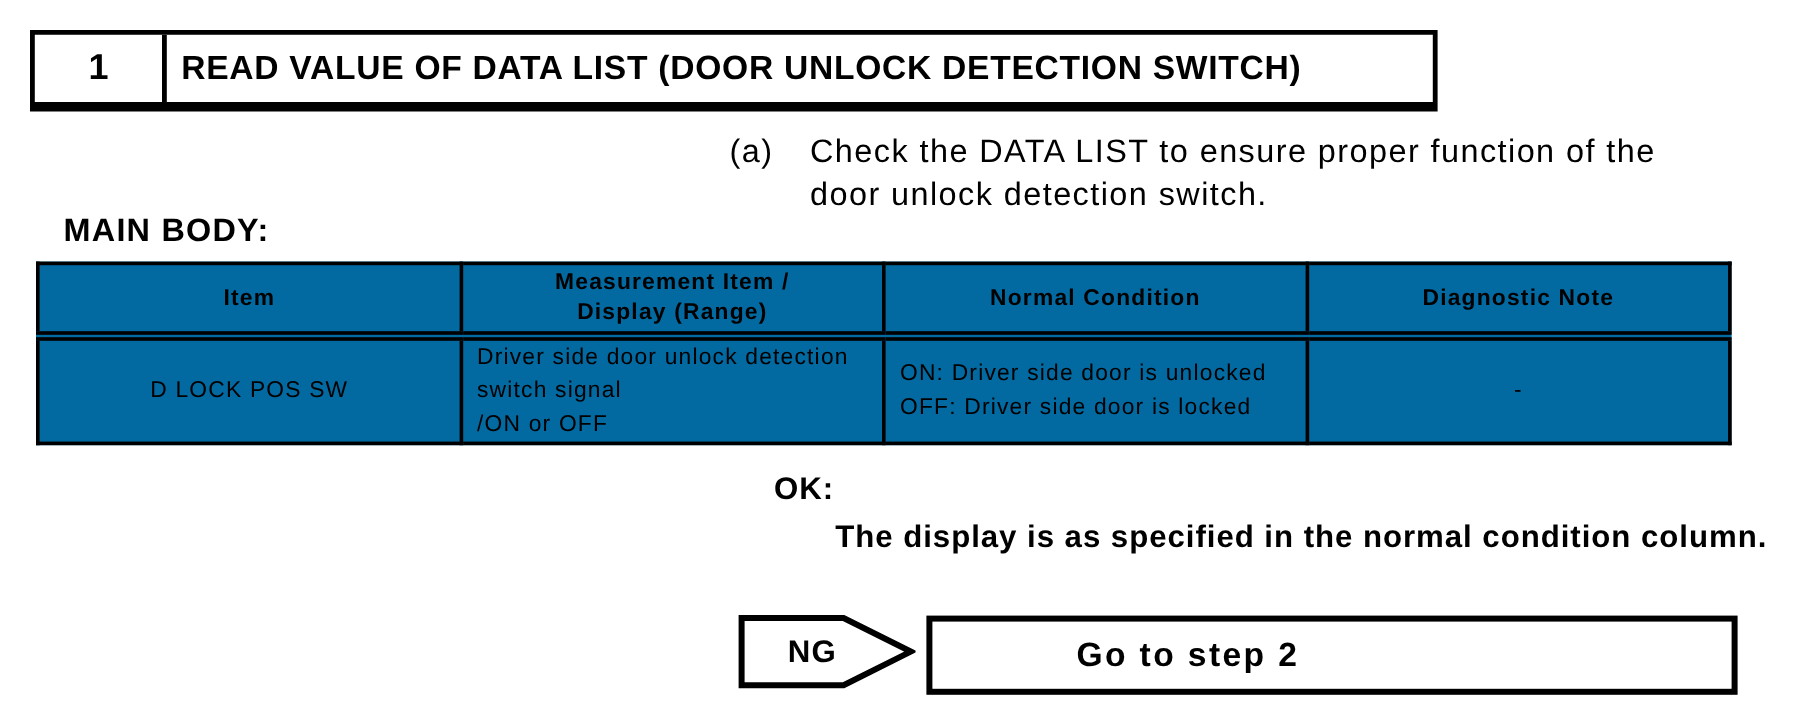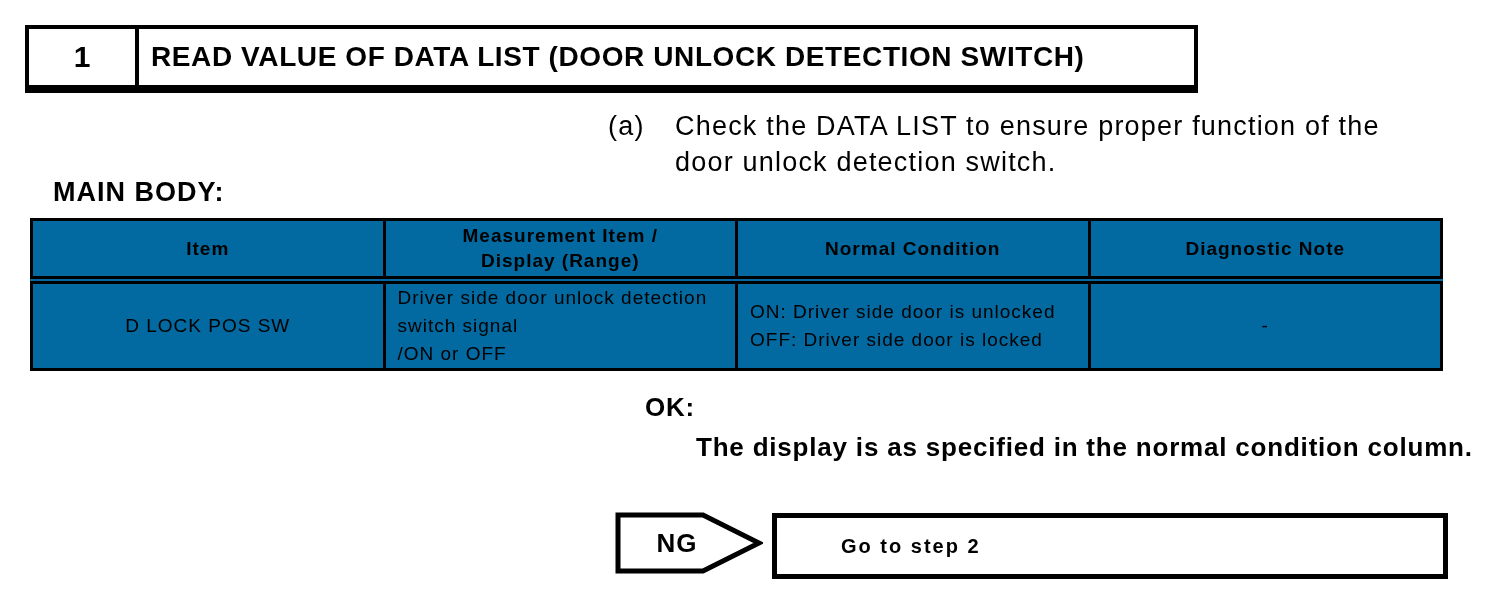--- a/index.html
+++ b/index.html
@@ -126,22 +126,22 @@
     padding-left: 36px;
   }
   .goto-box {
     position: absolute;
     left: 772px; top: 513px;
     width: 676px; height: 66px;
     border: 5px solid #000;
     background: #fff;
     display: flex;
     align-items: center;
-    padding-left: 64px;
-    font-weight: bold; font-size: 20px;
+    padding-left: 120px;
+    font-weight: bold; font-size: 28px;
     letter-spacing: 2px;
   }
 </style>
 </head>
 <body>
 
 <div class="page">
 
   <div class="step-header">
     <div class="step-number">1</div>

